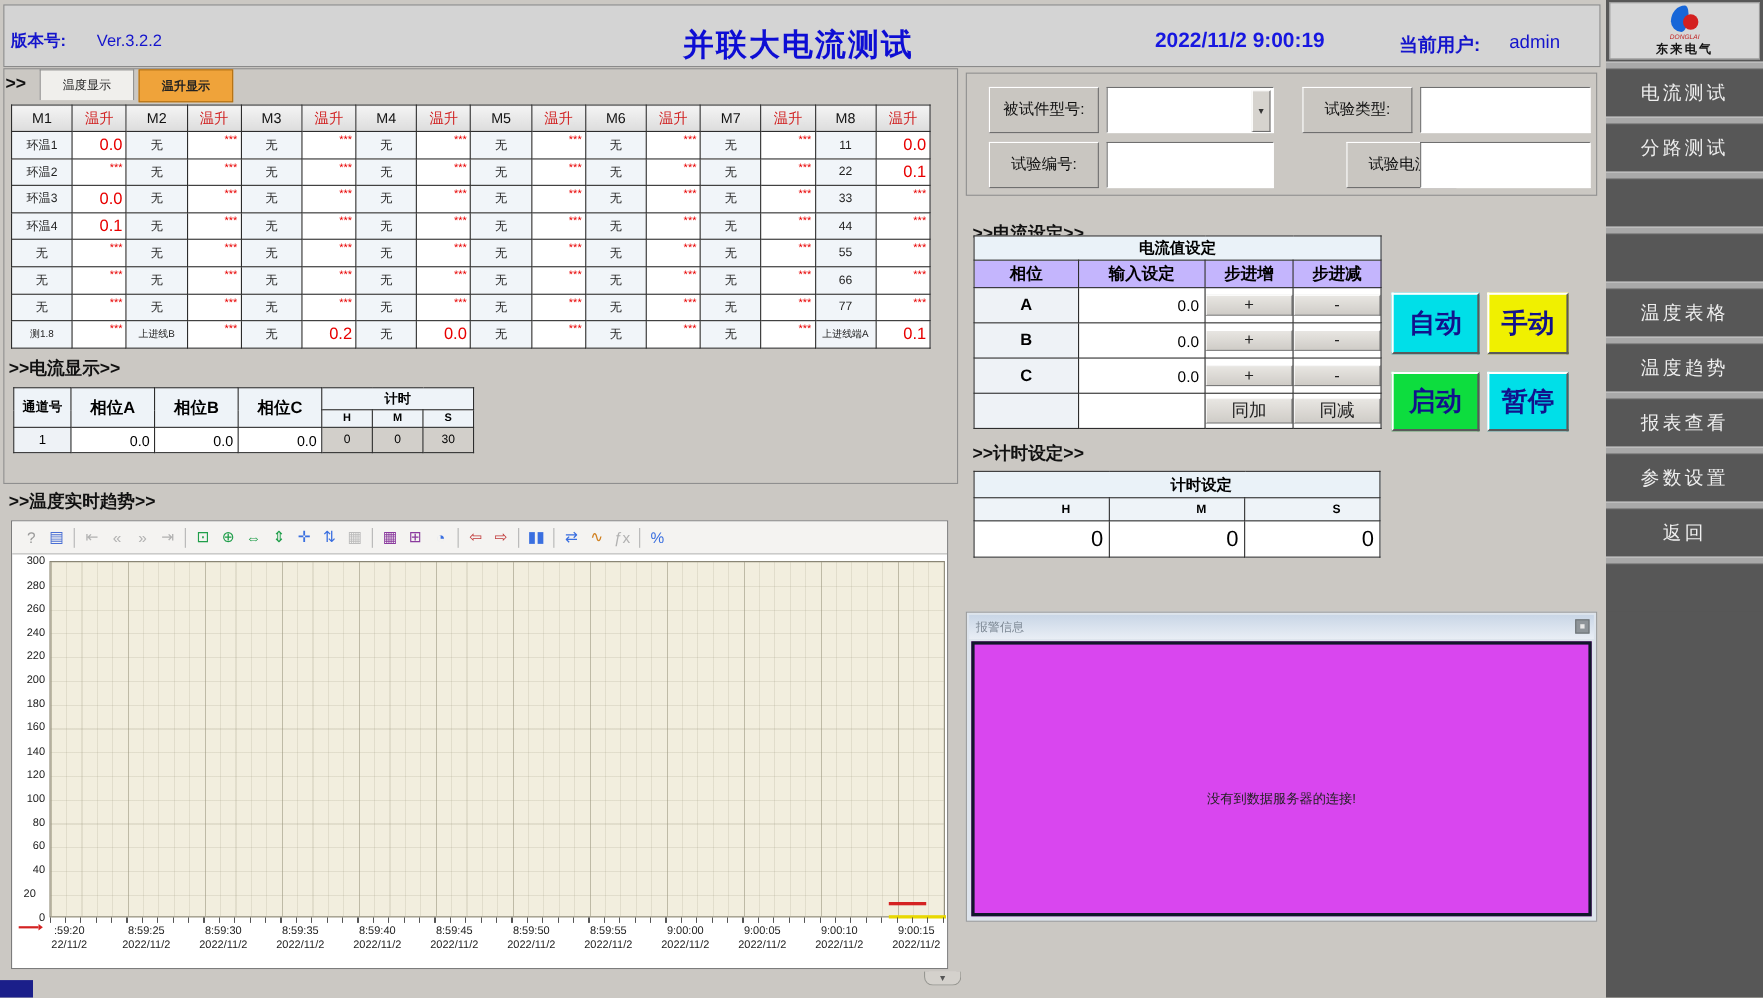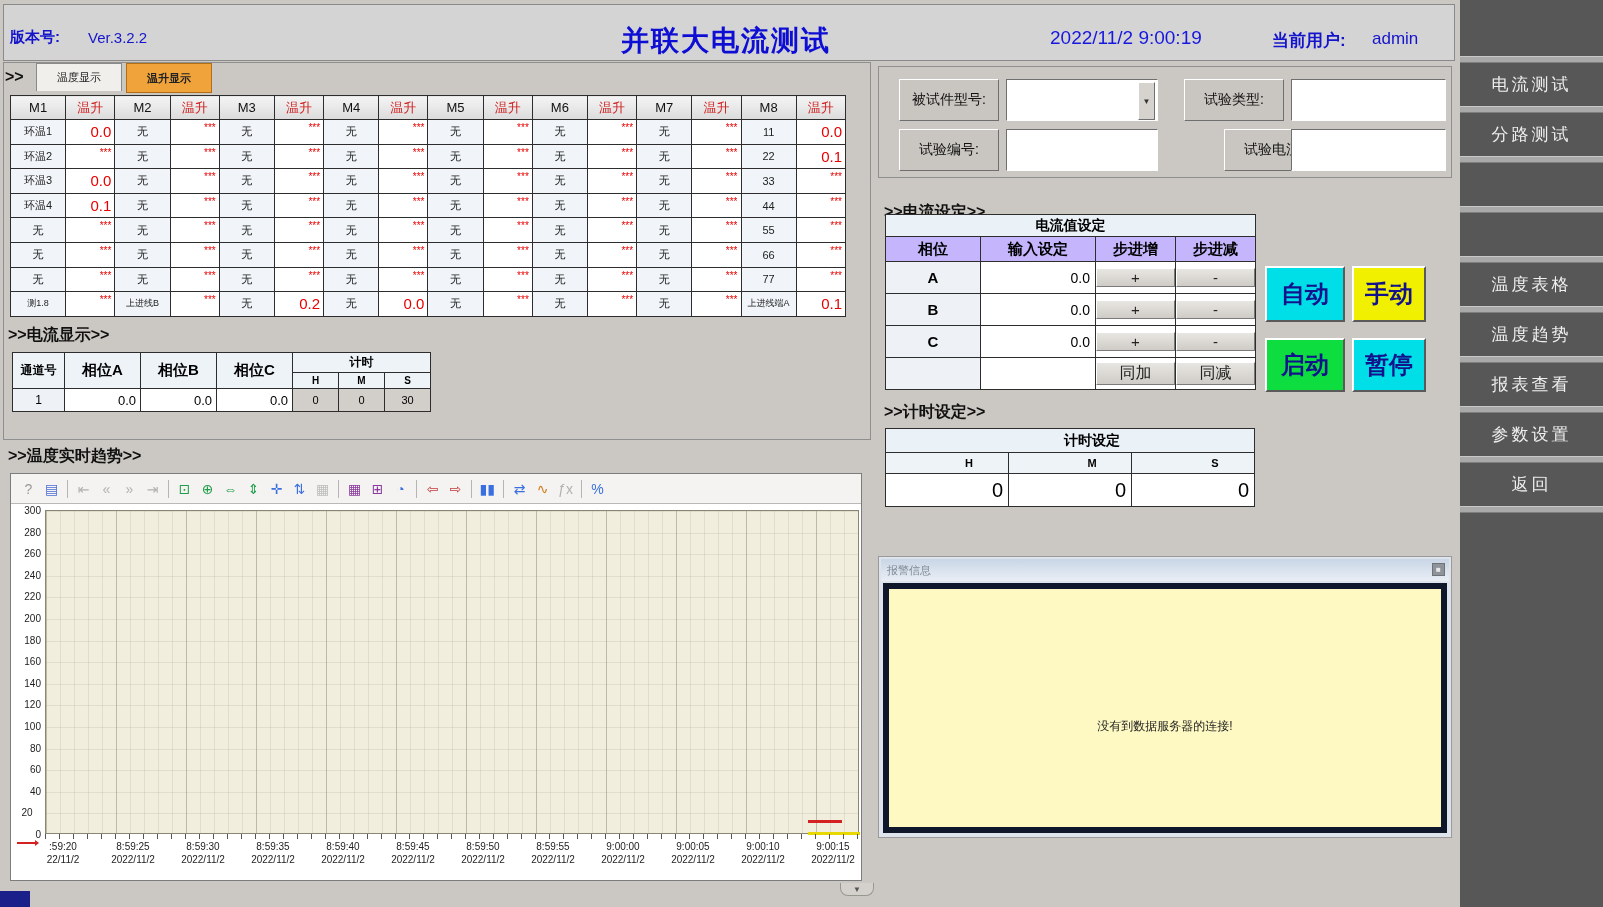--- a/index.html
+++ b/index.html
@@ -5,21 +5,21 @@
   * { margin:0; padding:0; box-sizing:border-box; }
   html,body { width:1603px; height:907px; }
   body { font-family:"Liberation Sans","DejaVu Sans",sans-serif; background:#cbc8c3; position:relative; overflow:hidden; }
   .abs { position:absolute; }
 
   
   #header-bar { left:3px; top:4px; width:1452px; height:57px; background:#d4d4d4; border:1px solid #8a8a8a; }
   #version-label { left:10px; top:28px; color:#1414cc; font-size:15px; font-weight:bold; }
   #version-value { left:88px; top:29px; color:#1414cc; font-size:15px; }
   #app-title { left:0; top:22px; width:1452px; text-align:center; color:#0d0dd4; font-size:28px; font-weight:bold; letter-spacing:2px; }
-  #datetime { left:1050px; top:27px; color:#1717e0; font-size:19px; }
+  #datetime { left:1050px; top:27px; color:#1717e0; font-size:19px;font-weight:bold; }
   #user-label { left:1272px; top:29px; color:#1414cc; font-size:17px; font-weight:bold; }
   #user-value { left:1372px; top:29px; color:#1414cc; font-size:17px; }
 
   
   .frame { border:1px solid #8f8f8f; pointer-events:none; }
 
   
   #tabs-prefix { left:5px; top:68px; font-size:16px; font-weight:bold; color:#111; }
   #tabs { left:36px; top:63px; height:30px; display:flex; gap:4px; }
   .tab { height:28px; padding:0 20px; display:flex; align-items:center; font-size:11px; color:#222;
@@ -104,21 +104,21 @@
   #timer-table th, #timer-table td { border:1px solid #2d2d2d; text-align:center;padding-left:44px; }
   #timer-table .titlerow th { height:24px; background:#eaf2f8; font-size:14px; }
   #timer-table .hdr th { height:21px; background:#eef3f8; font-size:11px; }
   #timer-table .vals td { height:33px; background:#fff; width:123px; text-align:right; padding-right:5px; font-size:20px; }
 
   
   #alarm-panel { left:878px; top:556px; width:574px; height:282px; border:1px solid #9a9a9a; background:#dde4ec; }
   #alarm-titlebar { position:absolute; left:2px; top:2px; right:2px; height:22px; background:linear-gradient(#c9d6e6,#e9eef5); display:flex; align-items:center; padding:0 6px; }
   #alarm-title { font-size:11px; color:#7d8894; }
   #alarm-close { position:absolute; right:4px; top:4px; width:13px; height:13px; background:#8e9499; border:1px solid #6d7377; color:#e8e8e8; font-size:8px; display:flex; align-items:center; justify-content:center; cursor:pointer; }
-  #alarm-body { position:absolute; left:4px; top:26px; right:4px; bottom:4px; background:#fef9c3; border:6px solid #0f172a;padding-left:11px; }
+  #alarm-body { position:absolute; left:4px; top:26px; right:4px; bottom:4px; background:#d946ef; border:3px solid #0f172a;padding-left:11px; }
   #alarm-msg { position:absolute; left:0; top:54%; width:100%; text-align:center; font-size:12px; color:#222; }
 
   
   #sidebar { left:1460px; top:0; width:143px; height:907px; background:#575757; }
   #logo-box { position:absolute; left:3px; top:2px; width:137px; height:52px; background:#d7d7d7; border:1px solid #9a9a9a; text-align:center; }
   #logo-mark { position:relative; width:30px; height:26px; margin:2px auto 0; }
   #logo-swoosh { position:absolute; left:2px; top:0; width:16px; height:24px; background:#1766d8; border-radius:80% 20% 40% 60%/60% 30% 70% 40%; }
   #logo-ball { position:absolute; left:13px; top:8px; width:14px; height:14px; background:#d42020; border-radius:50%; }
   #logo-brand { font-size:6px; color:#c02020; font-style:italic; line-height:6px; }
   #logo-text { font-size:11px; font-weight:bold; color:#111; letter-spacing:2px; }
@@ -512,20 +512,28 @@
   <div id="alarm-titlebar">
     <span id="alarm-title">报警信息</span>
     <div id="alarm-close">■</div>
   </div>
   <div id="alarm-body">
     <div id="alarm-msg">没有到数据服务器的连接!</div>
   </div>
 </div>
 
 <div class="abs" id="sidebar">
+  <div id="logo-box">
+    <div id="logo-mark">
+      <div id="logo-swoosh"></div>
+        <div id="logo-ball"></div>
+    </div>
+    <div id="logo-brand">DONGLAI</div>
+    <div id="logo-text">东来电气</div>
+  </div>
   <div id="sidebar-buttons">
       <div class="sb-sep"></div>
       <div class="sb-btn">电流测试</div>
       <div class="sb-sep"></div>
       <div class="sb-btn">分路测试</div>
       <div class="sb-sep"></div>
       <div class="sb-btn"></div>
       <div class="sb-sep"></div>
       <div class="sb-btn"></div>
       <div class="sb-sep"></div>

